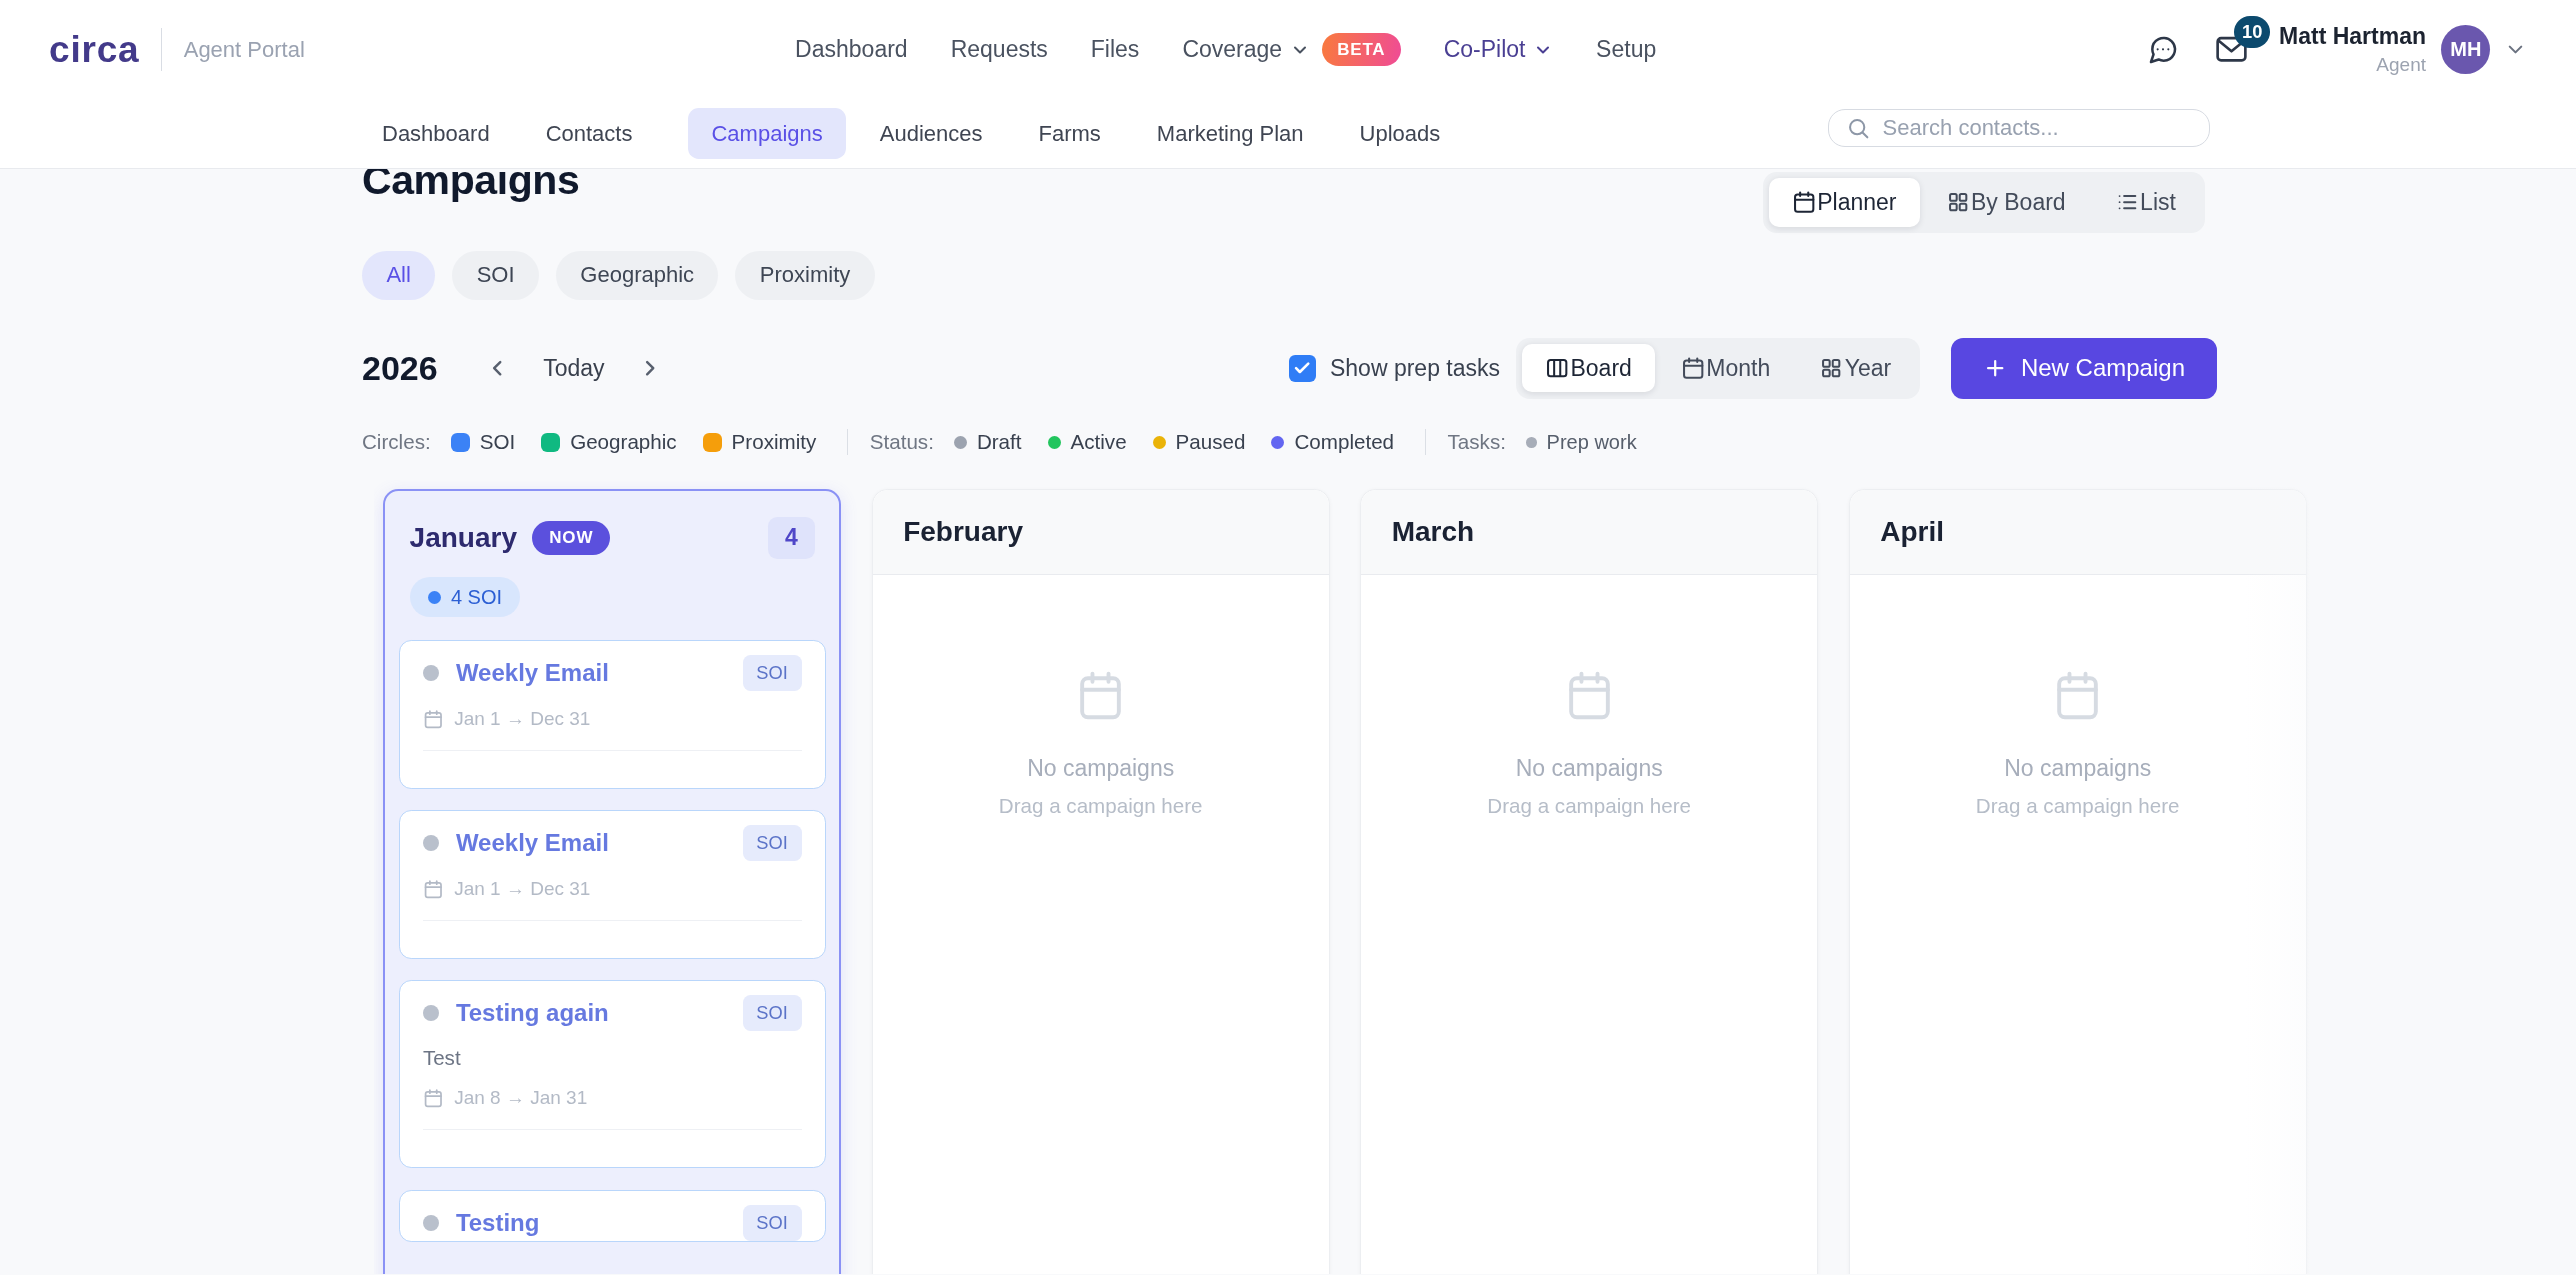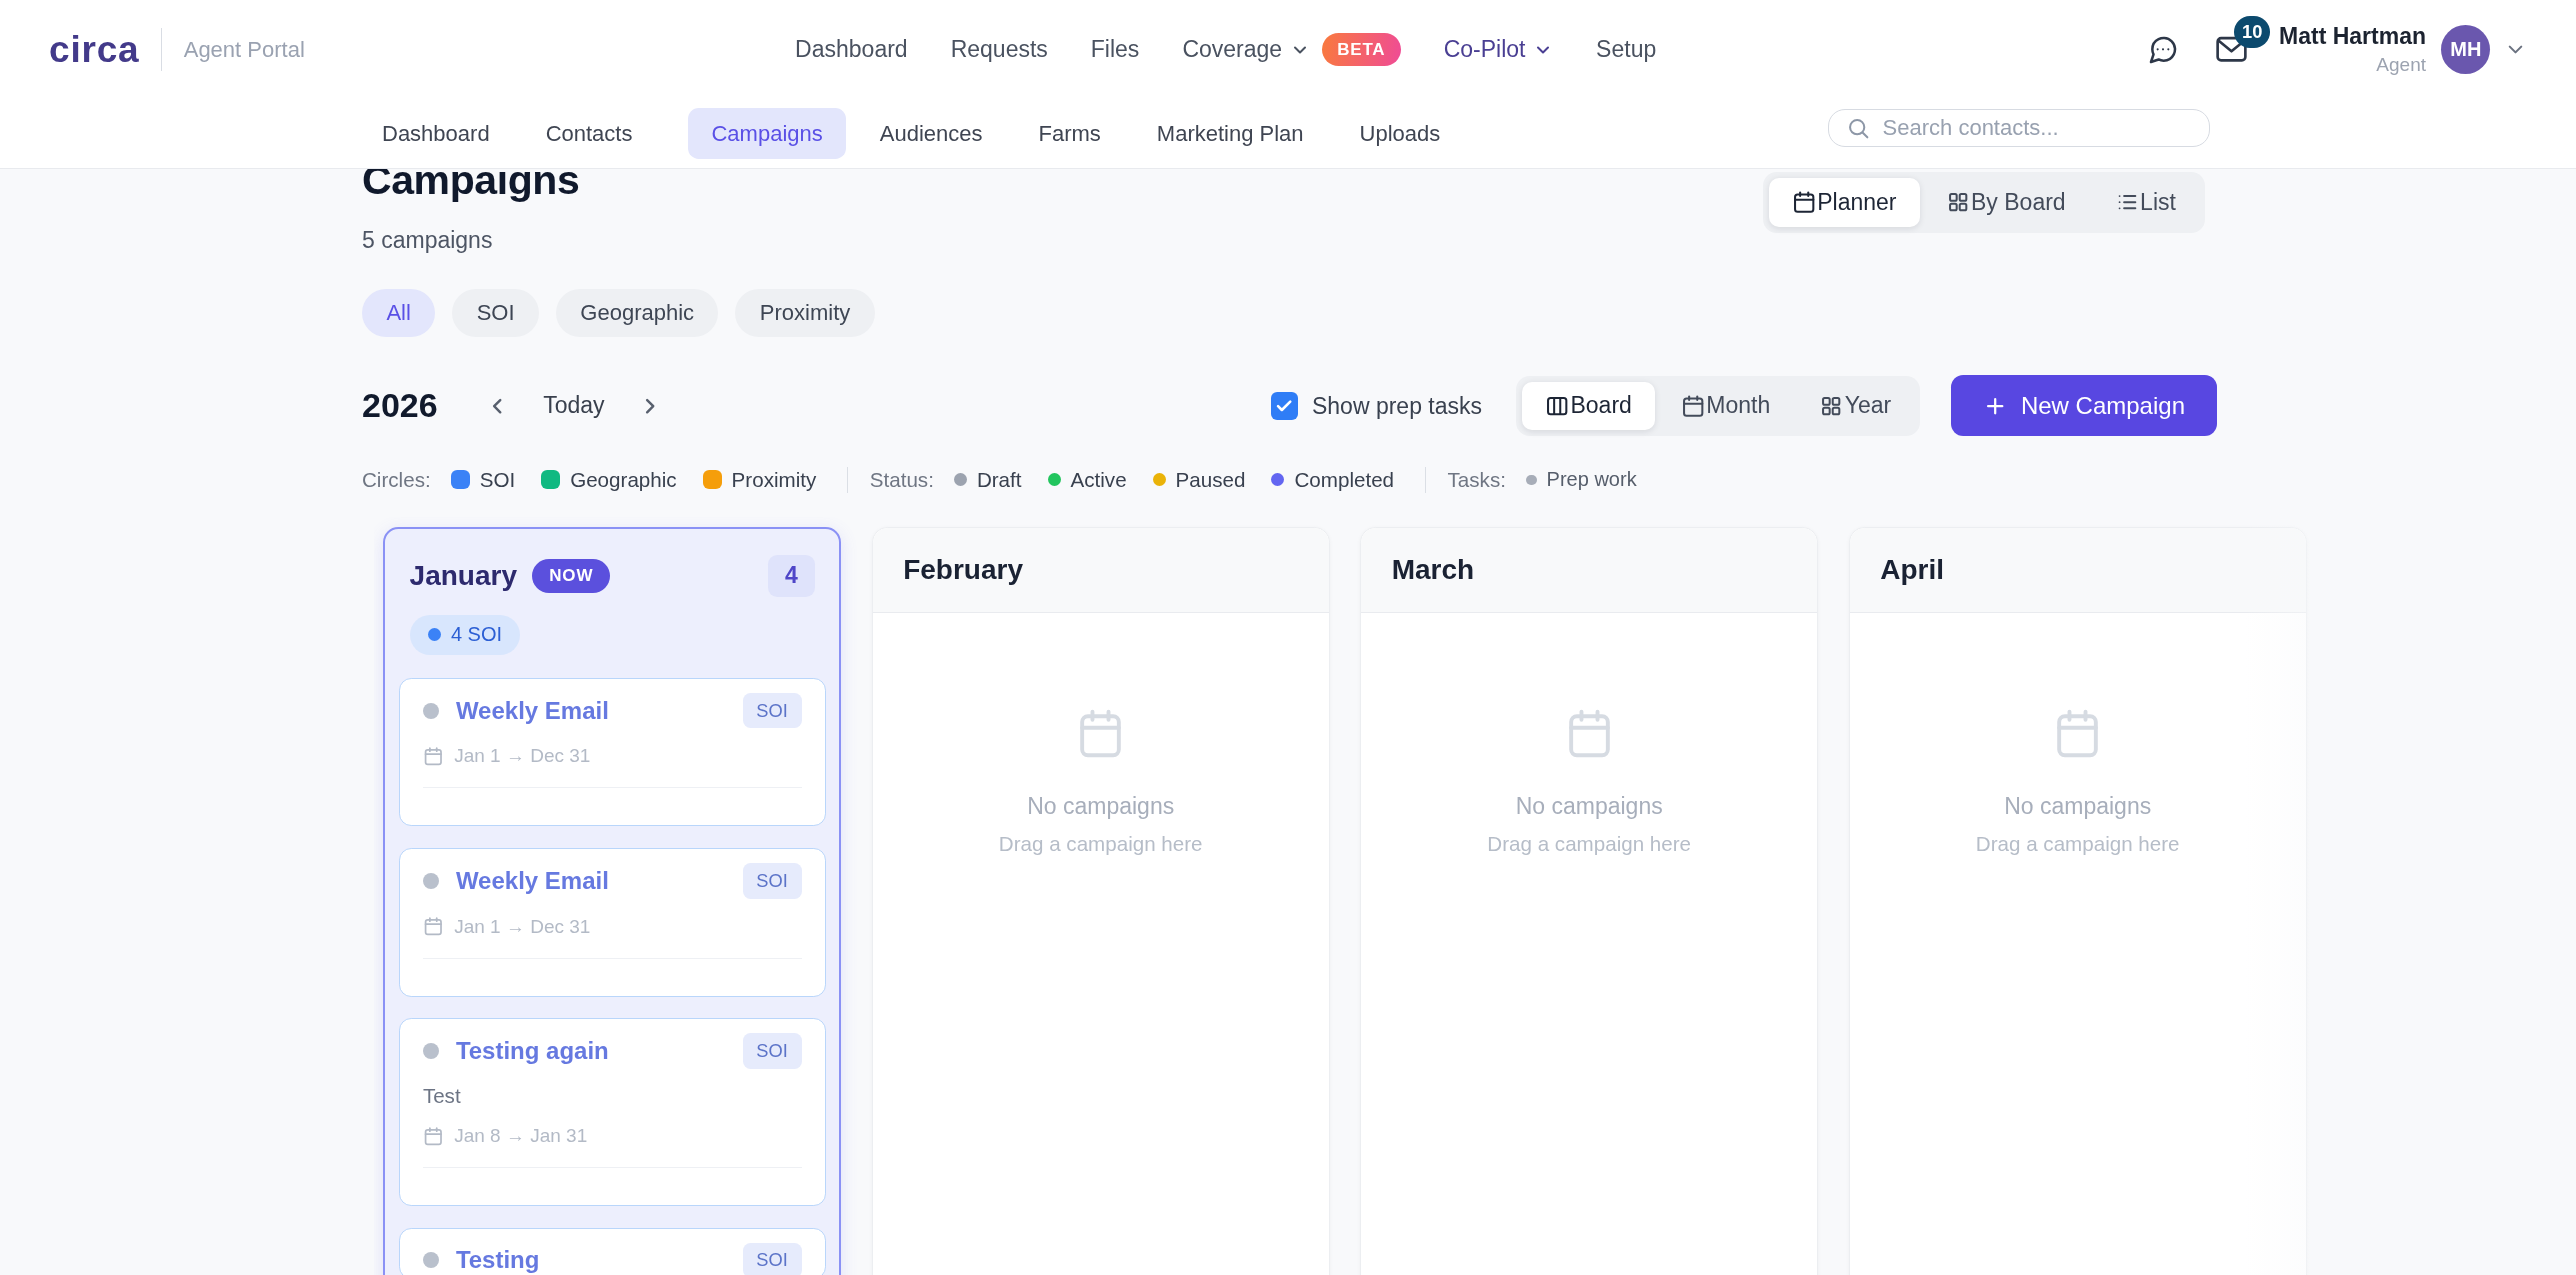--- a/index.html
+++ b/index.html
@@ -80,21 +80,21 @@
 
   .filter-row { display:flex; gap:17px; margin:35px 0 0 362px; }
   .chip { padding:11.4px 24.4px; border-radius:762px; background:#eef0f3; color:#3e4654; font-size:22px; cursor:pointer; }
   .chip.active { background:#e3e6fc; color:#5a50e6; }
 
   .toolbar { display:flex; align-items:center; margin-top:38px; padding:0 359px 0 362px; }
   .year-label { font-size:34px; font-weight:700; color:#111a2c; margin-right:40px; }
   .nav-arrow { color:#58606e; cursor:pointer; padding:7.6px; }
   .today-btn { font-size:23px; color:#39404d; margin:0 26px; cursor:pointer; }
   .toolbar-spacer { flex:1; }
-  .prep-toggle { display:flex; align-items:flex-end; gap:13.7px; margin-right:34px; cursor:pointer; }
+  .prep-toggle { display:flex; align-items:flex-end; gap:13.7px; margin-right:16px; cursor:pointer; }
   .checkbox { width:27.5px; height:27.5px; border-radius:6.1px; background:#2f7df6;
               display:flex; align-items:center; justify-content:center; }
   .prep-label { font-size:23px; color:#39414f; }
   .new-campaign-btn {
     margin-left:30.5px; height:61px; padding:0 32px; border:0; border-radius:12.2px;
     background:#5847e1; color:#fff; font-size:24px; font-family:"Liberation Sans",sans-serif;
     display:flex; align-items:center; gap:13.7px; cursor:pointer;
   }
 
   .legend { display:flex; align-items:center; margin:30.5px 0 0 362px; font-size:20.6px; }
@@ -274,21 +274,20 @@
             <circle cx="4.5" cy="18" r="0.9" fill="currentColor" stroke="none"></circle>
           </svg>
       </span>
       <span>List</span>
     </span>
   </div>
 
   <div class="page-head">
     <h1 class="page-title">Campaigns</h1>
   </div>
-  <div class="page-subtitle">5 campaigns</div>
 
   <div class="filter-row">
     <span class="chip active">All</span>
     <span class="chip">SOI</span>
     <span class="chip">Geographic</span>
     <span class="chip">Proximity</span>
   </div>
 
   <div class="toolbar">
     <span class="year-label">2026</span>

